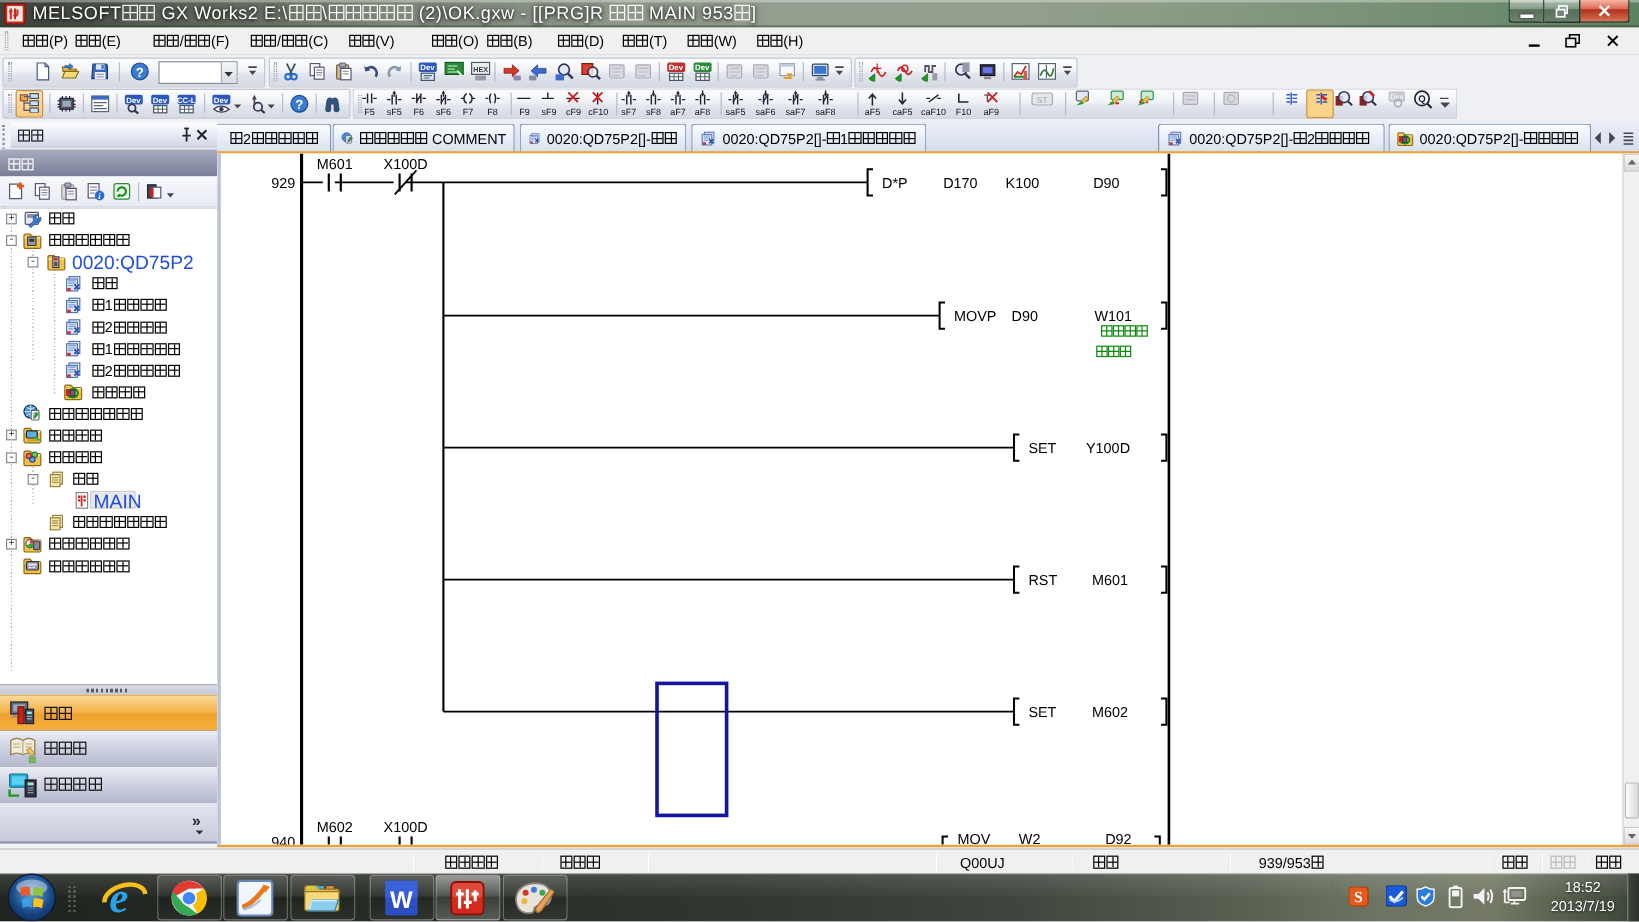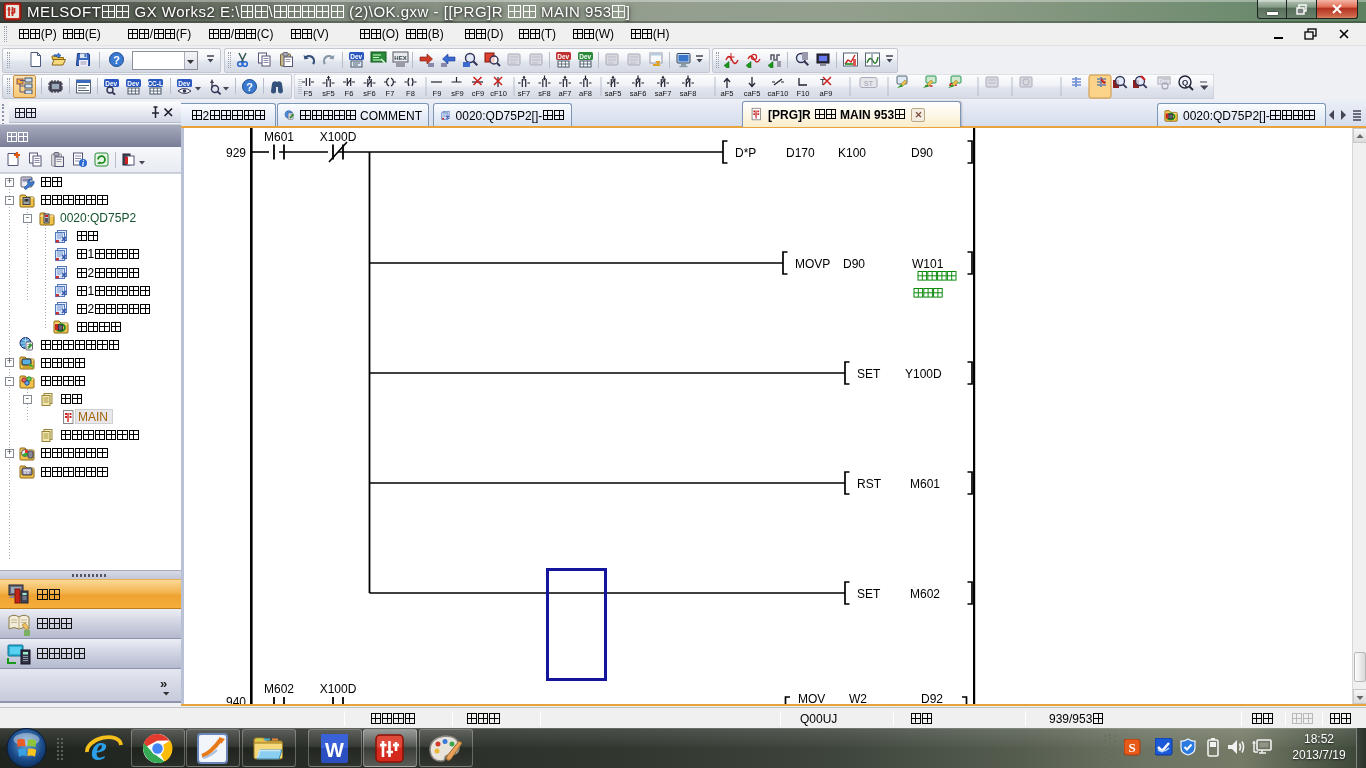--- a/index.html
+++ b/index.html
@@ -635,21 +635,21 @@
       <div class="a" style="left:40px;top:75px;font-size:12px;color:#000;white-space:nowrap"><i class="h"></i><i class="h"></i></div>
       <div class="eb" style="left:5px;top:78px">+</div>
       <svg class="a" style="left:19px;top:92px" width="17" height="17">
         <use href="#intel"></use>
       </svg>
       <div class="a" style="left:40px;top:93px;font-size:12px;color:#000;white-space:nowrap"><i class="h"></i><i class="h"></i><i class="h"></i><i class="h"></i><i class="h"></i><i class="h"></i></div>
       <div class="eb" style="left:5px;top:96px">-</div>
       <svg class="a" style="left:39px;top:110px" width="17" height="17">
         <use href="#qd75"></use>
       </svg>
-      <div class="a" style="left:60px;top:111px;font-size:12px;color:#14532d;white-space:nowrap">0020:QD75P2</div>
+      <div class="a" style="left:60px;top:111px;font-size:16px;color:#1d4ed8;white-space:nowrap">0020:QD75P2</div>
       <div class="eb" style="left:23px;top:114px">-</div>
       <svg class="a" style="left:53px;top:128px" width="17" height="17">
         <use href="#dataic"></use>
       </svg>
       <div class="a" style="left:76px;top:129px;font-size:12px;color:#000;white-space:nowrap"><i class="h"></i><i class="h"></i></div>
       <svg class="a" style="left:53px;top:146px" width="17" height="17">
         <use href="#dataic"></use>
       </svg>
       <div class="a" style="left:76px;top:147px;font-size:12px;color:#000;white-space:nowrap"><i class="h"></i>1<i class="h"></i><i class="h"></i><i class="h"></i><i class="h"></i></div>
       <svg class="a" style="left:53px;top:164px" width="17" height="17">
@@ -684,21 +684,21 @@
       <div class="eb" style="left:5px;top:277px">-</div>
       <svg class="a" style="left:39px;top:291px" width="17" height="17">
         <use href="#pgs"></use>
       </svg>
       <div class="a" style="left:60px;top:292px;font-size:12px;color:#000;white-space:nowrap"><i class="h"></i><i class="h"></i></div>
       <div class="eb" style="left:23px;top:295px">-</div>
       <div class="a" style="left:75px;top:309px;width:38px;height:15px;background:#e8e8ea;border:1px solid #d0d0d4"></div>
       <svg class="a" style="left:60px;top:309px" width="17" height="17">
         <use href="#mainic"></use>
       </svg>
-      <div class="a" style="left:78px;top:310px;font-size:12px;color:#a16207;white-space:nowrap">MAIN</div>
+      <div class="a" style="left:78px;top:310px;font-size:16px;color:#1d4ed8;white-space:nowrap">MAIN</div>
       <svg class="a" style="left:39px;top:327px" width="17" height="17">
         <use href="#pgs"></use>
       </svg>
       <div class="a" style="left:60px;top:328px;font-size:12px;color:#000;white-space:nowrap"><i class="h"></i><i class="h"></i><i class="h"></i><i class="h"></i><i class="h"></i><i class="h"></i><i class="h"></i></div>
       <svg class="a" style="left:19px;top:345px" width="17" height="17">
         <use href="#devmem"></use>
       </svg>
       <div class="a" style="left:40px;top:346px;font-size:12px;color:#000;white-space:nowrap"><i class="h"></i><i class="h"></i><i class="h"></i><i class="h"></i><i class="h"></i><i class="h"></i></div>
       <div class="eb" style="left:5px;top:349px">+</div>
       <svg class="a" style="left:19px;top:363px" width="17" height="17">
@@ -759,32 +759,37 @@
             <use href="#cmt"></use>
           </svg>
           <span style="margin-left:4px"><i class="h"></i><i class="h"></i><i class="h"></i><i class="h"></i><i class="h"></i> COMMENT</span>
         </div>
         <div class="tab" style="left:252px;width:139px;">
           <svg width="15" height="15" viewBox="0 0 17 17">
             <use href="#dataic"></use>
           </svg>
           <span style="margin-left:4px">0020:QD75P2[]-<i class="h"></i><i class="h"></i></span>
         </div>
+        <div class="tab" style="left:395px;width:196px;">
+          <svg width="15" height="15" viewBox="0 0 17 17">
+            <use href="#dataic"></use>
+          </svg>
+          <span style="margin-left:4px">0020:QD75P2[]-<i class="h"></i>1<i class="h"></i><i class="h"></i><i class="h"></i><i class="h"></i><i class="h"></i></span>
+        </div>
+        <div class="tab" style="left:784px;width:189px;">
+          <svg width="15" height="15" viewBox="0 0 17 17">
+            <use href="#dataic"></use>
+          </svg>
+          <span style="margin-left:4px">0020:QD75P2[]-<i class="h"></i>2<i class="h"></i><i class="h"></i><i class="h"></i><i class="h"></i></span>
+        </div>
         <div class="tab" style="left:976px;width:169px;">
           <svg width="15" height="15" viewBox="0 0 17 17">
             <use href="#refr"></use>
           </svg>
           <span style="margin-left:4px">0020:QD75P2[]-<i class="h"></i><i class="h"></i><i class="h"></i><i class="h"></i></span>
-        </div>
-        <div class="tab" style="left:561px;width:219px;background:linear-gradient(180deg,#fff,#fdf6e2 60%,#fbeccb);height:26px;z-index:5;box-shadow:1px 0 2px rgba(0,0,0,.2);">
-          <svg width="15" height="15" viewBox="0 0 17 17">
-            <use href="#mainic"></use>
-          </svg>
-          <span style="margin-left:4px;font-weight:bold">[PRG]R <i class="h"></i><i class="h"></i> MAIN 953<i class="h"></i></span>
-          <span style="margin-left:6px;width:14px;height:14px;border:1px solid #b8a888;border-radius:2px;background:#f4ece0;display:inline-flex;align-items:center;justify-content:center;font-size:9px;color:#7a4a3a;font-weight:bold">✕</span>
         </div>
         <svg class="a" style="left:1147px;top:8px;z-index:6" width="38" height="14">
           <path d="M6 2 l-5 5 5 5 Z" fill="#445"></path>
           <path d="M13 2 l5 5 -5 5 Z" fill="#445"></path>
           <path d="M25 3 h8 M25 6 h8 M25 9 h8 M25 12 h8" stroke="#445" stroke-width="1.3"></path>
         </svg>
       </div>
       <div class="a" style="left:0;top:26px;width:1185px;height:2px;background:#e8a33d"></div>
       <div class="a" style="left:0;top:28px;width:1185px;height:576px;background:#fff"></div>
       <svg class="a" style="left:0;top:28px" width="1174" height="576">

